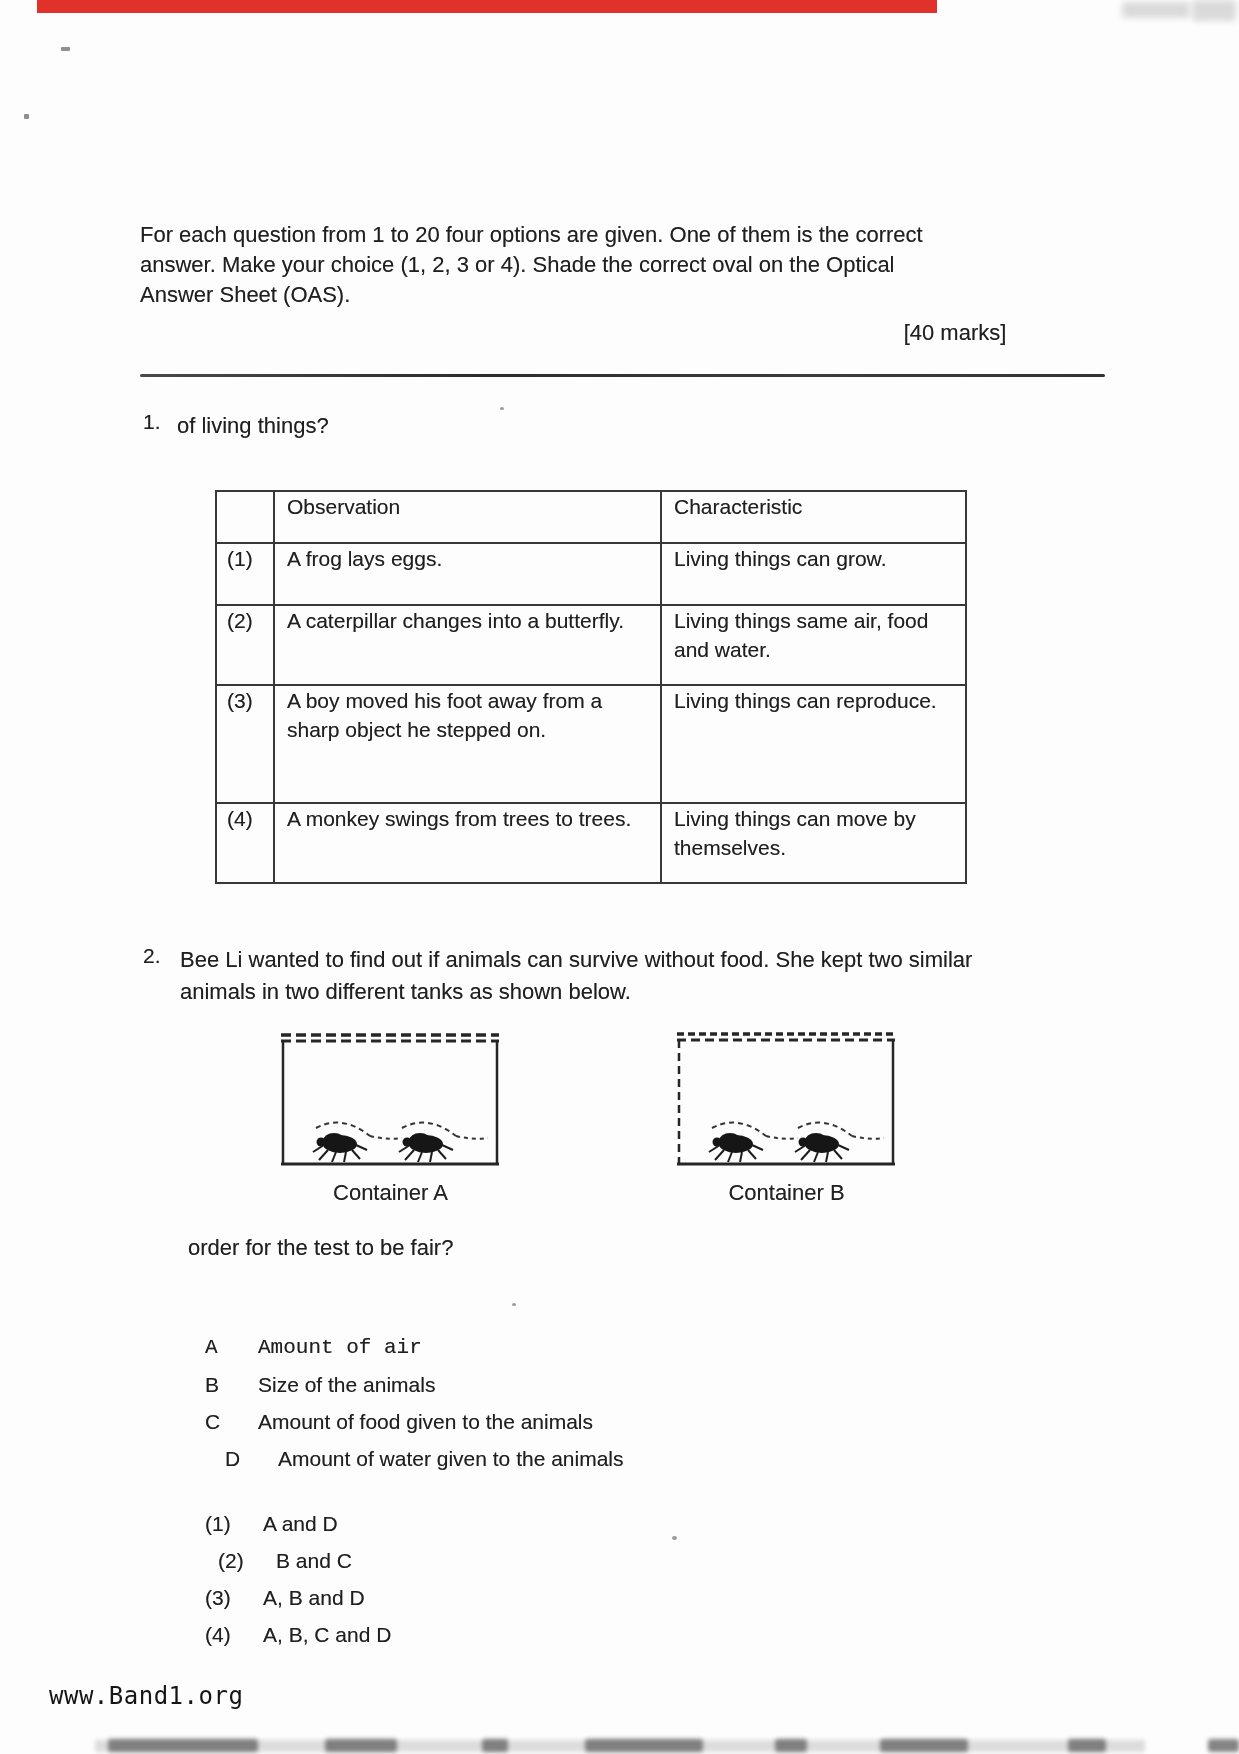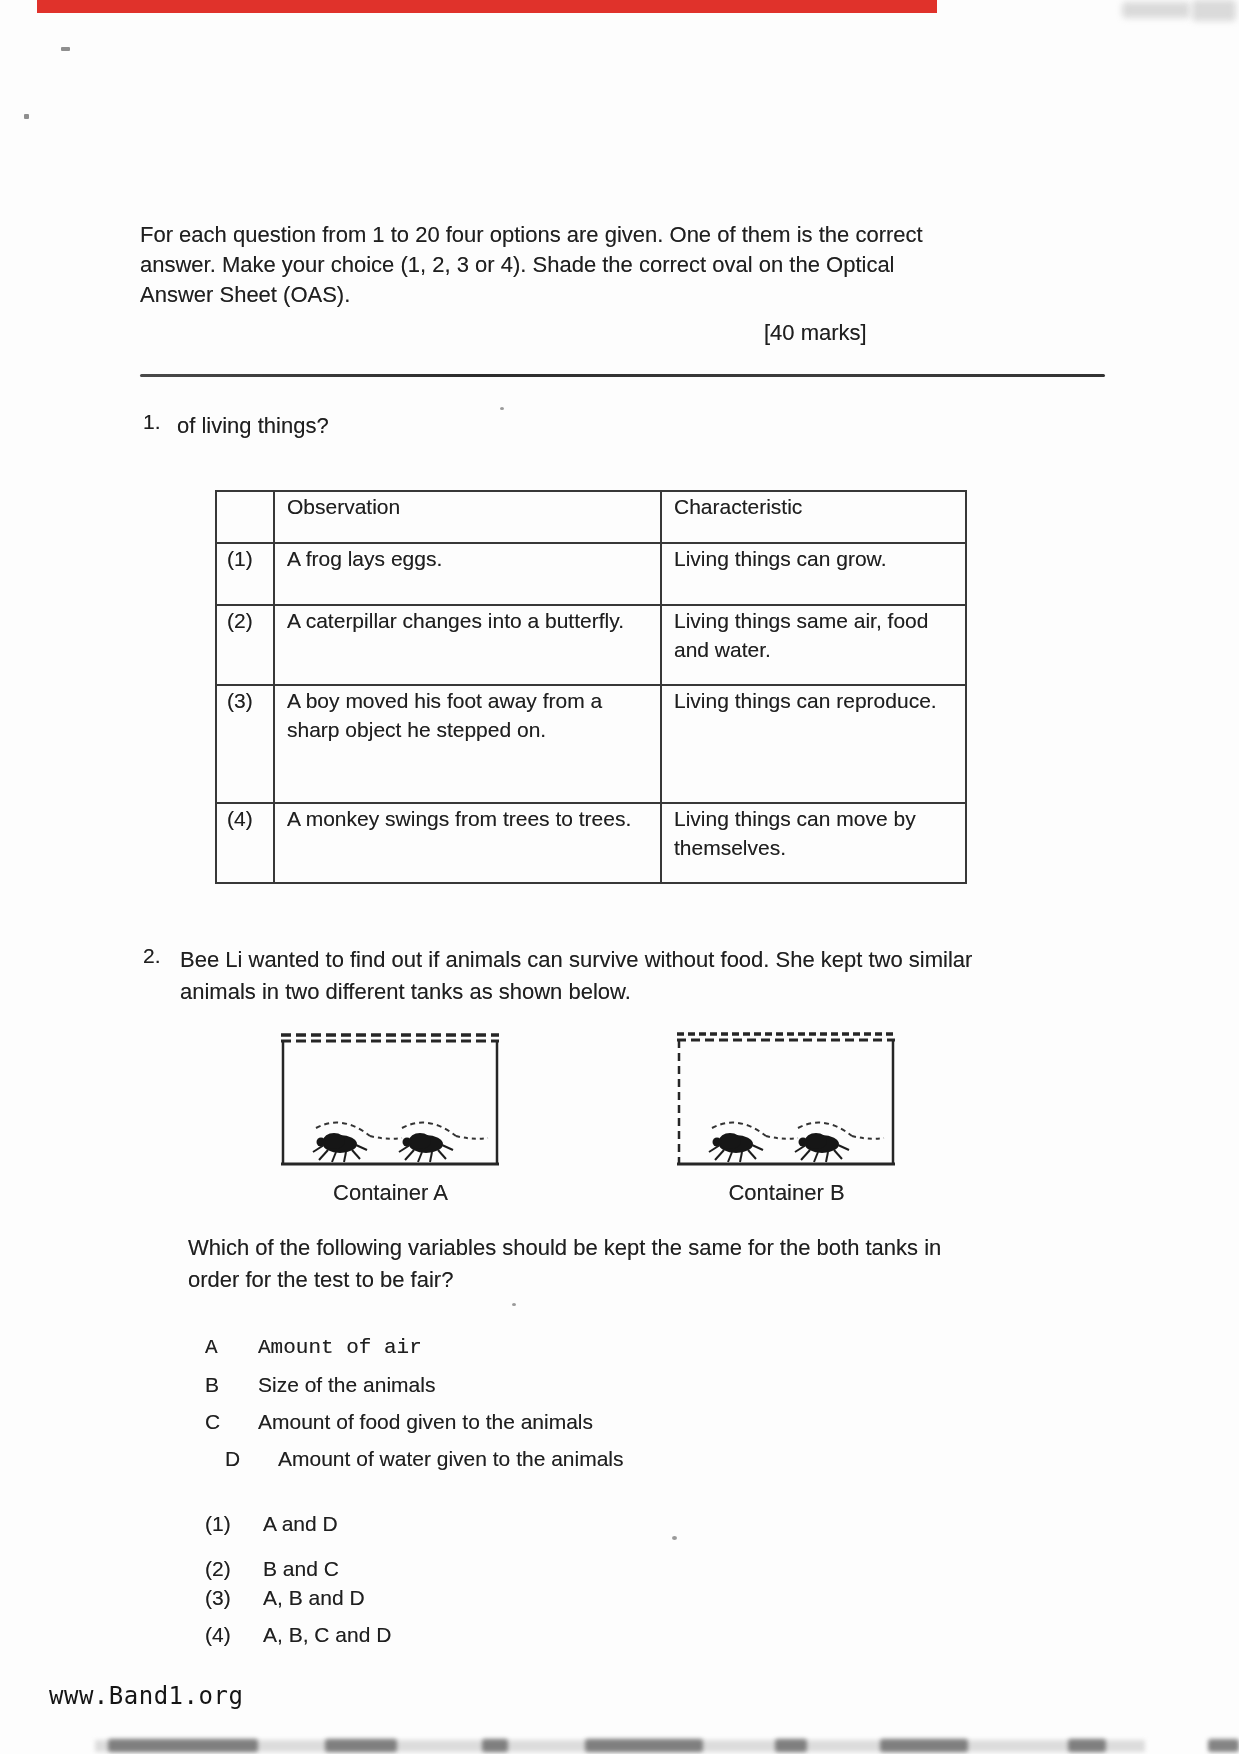--- a/index.html
+++ b/index.html
@@ -10,21 +10,21 @@
   }
   .txt{position:absolute;font-size:22px;color:#1f1f1f;text-shadow:0 0 .6px rgba(25,25,25,.45);}
   
   .top-red-bar{position:absolute;left:37px;top:0;width:900px;height:13px;background:#e0322b;filter:blur(.4px);}
   .smudge{position:absolute;background:#dadada;filter:blur(3px);border-radius:4px;}
   .mark{position:absolute;background:#8f8f8f;border-radius:1px;}
   .rule{position:absolute;left:140px;top:374px;width:965px;height:3px;
         background:linear-gradient(90deg,#4a4a4a,#2c2c2c 35%,#3d3d3d 70%,#333);border-radius:2px;}
   
   .instructions{left:140px;top:220px;width:900px;line-height:30px;}
-  .marks-note{left:764px;top:320px;width:300px;text-align:left;}
+  .marks-note{left:805px;top:320px;width:300px;text-align:center;}
   .qnum{position:absolute;font-size:21px;text-shadow:0 0 .6px rgba(25,25,25,.45);}
   .qlines{line-height:32px;}
   
   table.obs-table{position:absolute;left:215px;top:490px;width:750px;border-collapse:collapse;table-layout:fixed;}
   table.obs-table td{border:2px solid #383838;vertical-align:top;padding:0 10px 0 12px;
        font-size:21px;line-height:29px;color:#1f1f1f;text-shadow:0 0 .6px rgba(25,25,25,.45);}
   table.obs-table td.num{padding-left:10px;}
   
   .list-row{position:absolute;white-space:nowrap;font-size:21px;text-shadow:0 0 .6px rgba(25,25,25,.45);}
   .list-row .key{display:inline-block;}
@@ -179,41 +179,40 @@
         <line x1="-16" y1="1" x2="-27" y2="8"></line>
           <line x1="16" y1="1" x2="27" y2="6"></line>
       </g>
     </g>
   </svg>
 
   <div class="tank-label" style="left:278px;top:1180px;">Container A</div>
   <div class="tank-label" style="left:674px;top:1180px;">Container B</div>
 
   <div class="txt qlines" style="left:188px;top:1232px;width:920px;">
-    <div>Which of the following variables should be kept the same for the both tanks in</div>
     <div>order for the test to be fair?</div>
   </div>
 
   <div class="list-row" style="left:205px;top:1336px;font-family:Liberation Mono, monospace;">
     <span class="key" style="width:53px;">A</span><span>Amount of air</span>
   </div>
   <div class="list-row" style="left:205px;top:1373px;">
     <span class="key" style="width:53px;">B</span><span>Size of the animals</span>
   </div>
   <div class="list-row" style="left:205px;top:1410px;">
     <span class="key" style="width:53px;">C</span><span>Amount of food given to the animals</span>
   </div>
   <div class="list-row" style="left:205px;top:1447px;margin-left:20px;">
     <span class="key" style="width:53px;">D</span><span>Amount of water given to the animals</span>
   </div>
 
   <div class="list-row" style="left:205px;top:1512px;">
     <span class="key" style="width:58px;">(1)</span><span>A and D</span>
   </div>
-  <div class="list-row" style="left:205px;top:1549px;margin-top:8px;">
+  <div class="list-row" style="left:218px;top:1549px;">
     <span class="key" style="width:58px;">(2)</span><span>B and C</span>
   </div>
   <div class="list-row" style="left:205px;top:1586px;">
     <span class="key" style="width:58px;">(3)</span><span>A, B and D</span>
   </div>
   <div class="list-row" style="left:205px;top:1623px;">
     <span class="key" style="width:58px;">(4)</span><span>A, B, C and D</span>
   </div>
 
   <div class="speck" style="left:500px;top:407px;width:4px;height:3px;"></div>

